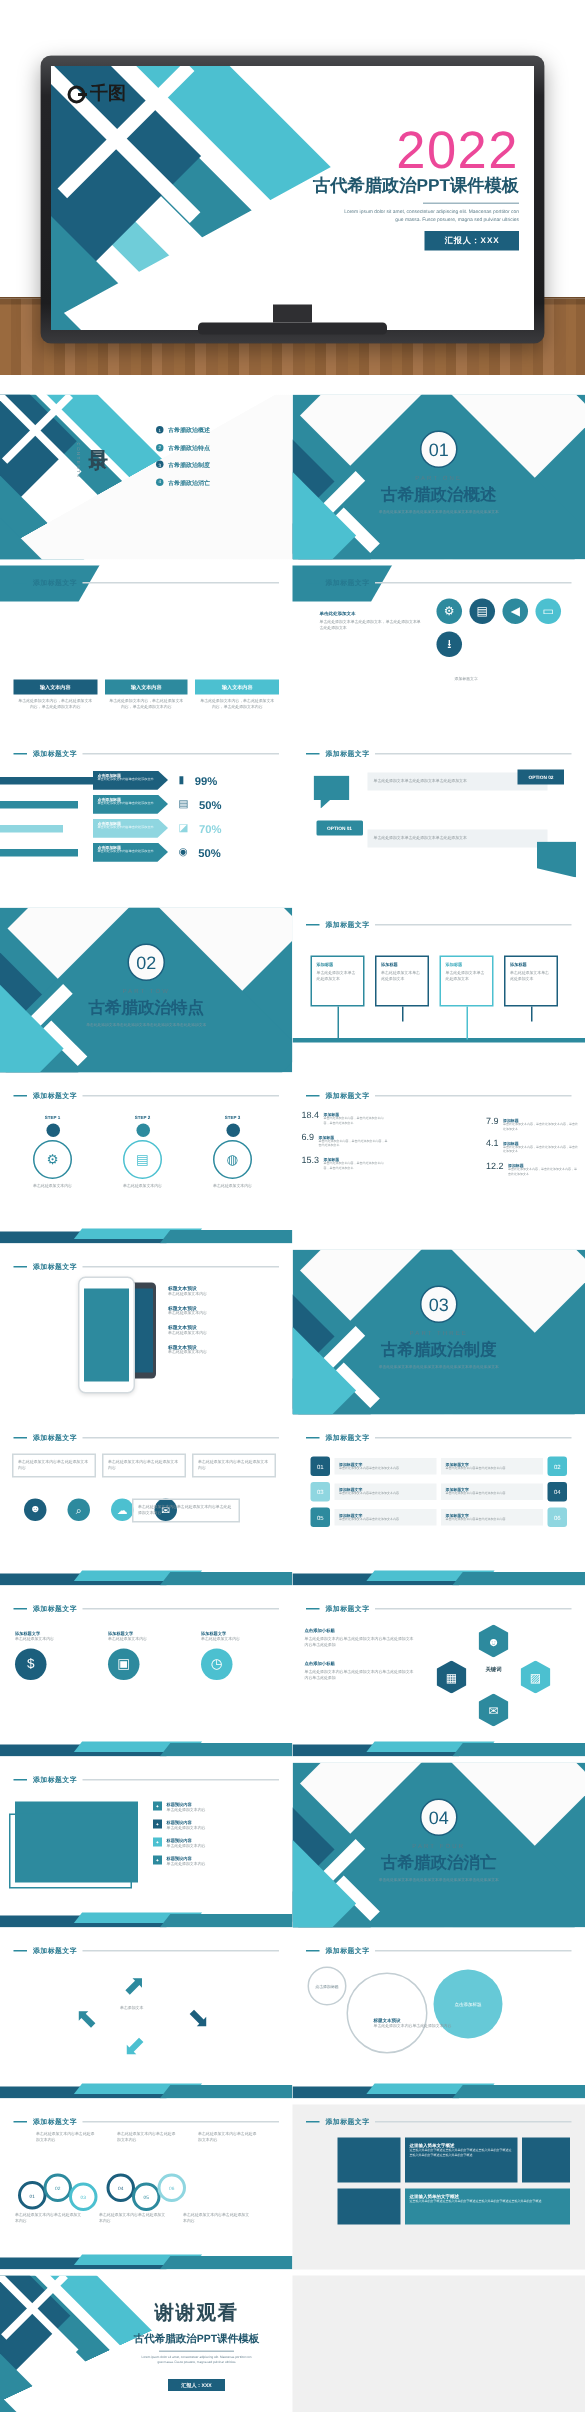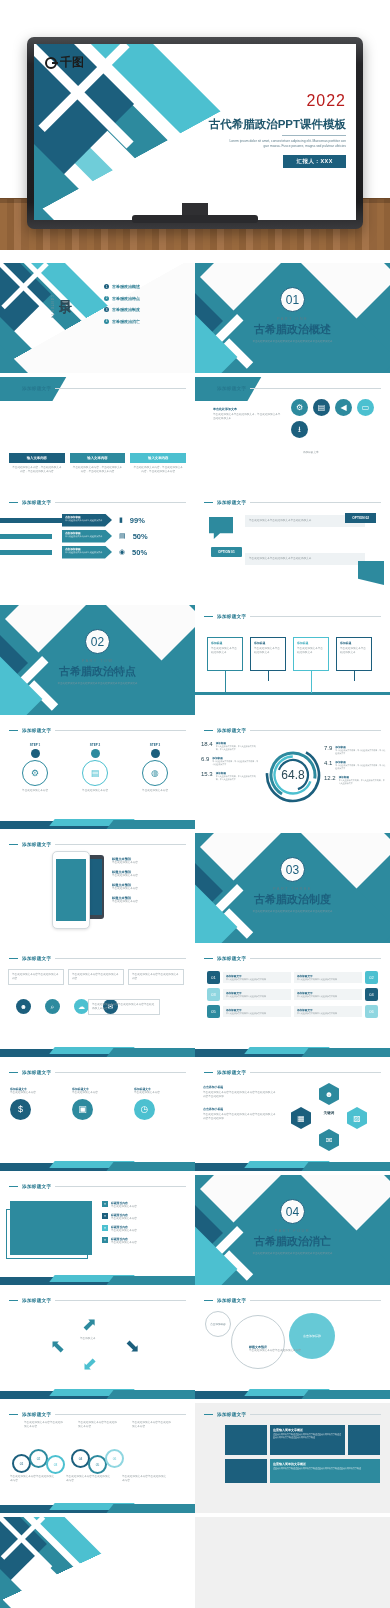--- a/index.html
+++ b/index.html
@@ -78,21 +78,21 @@
         </div>
 
         <div style="position:absolute;left:11px;top:10px;display:flex;align-items:center;gap:3px;">
           <span style="width:12px;height:12px;border:2.4px solid #1b1b1b;border-radius:50%;display:inline-block;position:relative;">
             <span style="position:absolute;right:-3px;top:3px;width:6px;height:2.4px;background:#1b1b1b;"></span>
           </span>
           <span style="font-size:12px;font-weight:bold;color:#1b1b1b;letter-spacing:0;">千图</span>
         </div>
 
         <div style="position:absolute;right:10px;top:44px;text-align:right;width:200px;">
-          <div style="font-size:16px;line-height:26px;color:#b91c1c;font-weight:300;letter-spacing:1px;">2022</div>
+          <div style="font-size:35px;line-height:26px;color:#ec4899;font-weight:300;letter-spacing:1px;">2022</div>
           <div style="font-size:11.5px;line-height:16px;color:#20566c;font-weight:bold;margin-top:2px;">古代希腊政治PPT课件模板</div>
           <div style="height:1px;background:#9fb7c2;width:64px;margin:3px 0 3px auto;"></div>
           <div style="font-size:3.3px;line-height:5px;color:#5d7c89;">Lorem ipsum dolor sit amet, consectetuer adipiscing elit. Maecenas porttitor con</div>
           <div style="font-size:3.3px;line-height:5px;color:#5d7c89;">gue massa. Fusce posuere, magna sed pulvinar ultricies</div>
           <div style="display:inline-block;margin-top:5px;background:#1c5f7d;color:#fff;font-size:5.4px;font-weight:bold;padding:3px 13px;letter-spacing:.6px;">汇报人：XXX</div>
         </div>
       </div>
       <div class="tv-stand tv-neck"></div>
       <div class="tv-stand tv-base"></div>
     </div>
@@ -222,20 +222,29 @@
         <div style="display:flex;align-items:center;height:14px;margin-bottom:2px;">
           <div style="width:52px;height:5px;background:#2d8a9e;"></div>
           <div style="width:50px;height:13px;background:#2d8a9e;clip-path:polygon(0 0,86% 0,100% 50%,86% 100%,0 100%);padding:1.5px 3px;margin-left:10px;">
             <div class="lblw" style="font-size:2.6px;">点击添加标题</div>
             <div class="tinyw" style="font-size:2.1px;">单击此处添加文本内容单击此处添加文本</div>
           </div>
           <span style="margin-left:7px;font-size:7px;color:#1c5f7d;">▤</span>
           <span style="margin-left:7px;font-size:7.5px;color:#1c5f7d;font-weight:bold;">50%</span>
         </div>
         <div style="display:flex;align-items:center;height:14px;margin-bottom:2px;">
+          <div style="width:42px;height:5px;background:#8fd6e0;"></div>
+          <div style="width:50px;height:13px;background:#8fd6e0;clip-path:polygon(0 0,86% 0,100% 50%,86% 100%,0 100%);padding:1.5px 3px;margin-left:20px;">
+            <div class="lblw" style="font-size:2.6px;">点击添加标题</div>
+            <div class="tinyw" style="font-size:2.1px;">单击此处添加文本内容单击此处添加文本</div>
+          </div>
+          <span style="margin-left:7px;font-size:7px;color:#8fd6e0;">◪</span>
+          <span style="margin-left:7px;font-size:7.5px;color:#8fd6e0;font-weight:bold;">70%</span>
+        </div>
+        <div style="display:flex;align-items:center;height:14px;margin-bottom:2px;">
           <div style="width:52px;height:5px;background:#2d8a9e;"></div>
           <div style="width:50px;height:13px;background:#2d8a9e;clip-path:polygon(0 0,86% 0,100% 50%,86% 100%,0 100%);padding:1.5px 3px;margin-left:10px;">
             <div class="lblw" style="font-size:2.6px;">点击添加标题</div>
             <div class="tinyw" style="font-size:2.1px;">单击此处添加文本内容单击此处添加文本</div>
           </div>
           <span style="margin-left:7px;font-size:7px;color:#1c5f7d;">◉</span>
           <span style="margin-left:7px;font-size:7.5px;color:#1c5f7d;font-weight:bold;">50%</span>
         </div>
       </div>
     </div>
@@ -378,29 +387,20 @@
         </div>
         <div style="display:flex;gap:3px;">
           <span style="font-size:6px;color:#2b4a57;">15.3</span>
           <span>
               <span class="lbl" style="font-size:2.6px;display:block;">添加标题</span>
           <span class="tiny" style="font-size:2px;display:block;">单击此处添加文本内容，单击此处添加文本内容，单击此处添加文本</span>
             </span>
         </div>
       </div>
 
-      <div style="position:absolute;left:68px;top:26px;width:60px;height:60px;">
-        <svg viewBox="0 0 60 60" width="60" height="60">
-          <circle cx="30" cy="30" r="26" fill="none" stroke="#1c5f7d" stroke-width="2.6" stroke-dasharray="110 60" transform="rotate(-60 30 30)"></circle>
-          <circle cx="30" cy="30" r="22" fill="none" stroke="#2d8a9e" stroke-width="3" stroke-dasharray="95 44" transform="rotate(120 30 30)"></circle>
-          <circle cx="30" cy="30" r="18.5" fill="none" stroke="#4cc0d0" stroke-width="2.4" stroke-dasharray="80 37" transform="rotate(20 30 30)"></circle>
-          <circle cx="30" cy="30" r="15" fill="none" stroke="#1c5f7d" stroke-width="2.2" stroke-dasharray="60 34" transform="rotate(200 30 30)"></circle>
-        </svg>
-        <div style="position:absolute;left:0;top:0;width:60px;height:60px;display:flex;align-items:center;justify-content:center;font-size:12px;color:#2b4a57;">64.8</div>
-      </div>
 
       <div style="position:absolute;right:4px;top:26px;width:62px;">
         <div style="display:flex;gap:3px;margin-bottom:5px;">
           <span style="font-size:6px;color:#2b4a57;">7.9</span>
           <span>
               <span class="lbl" style="font-size:2.6px;display:block;">添加标题</span>
           <span class="tiny" style="font-size:2px;display:block;">单击此处添加文本内容，单击此处添加文本内容，单击此处添加文本</span>
             </span>
         </div>
         <div style="display:flex;gap:3px;margin-bottom:5px;">
@@ -782,16 +782,24 @@
     <div class="art">
       <div class="bar" style="left:-36px;top:-16px;width:160px;height:22px;background:#4cc0d0;transform:rotate(45deg);"></div>
       <div class="bar" style="left:-56px;top:4px;width:160px;height:17px;background:#2d8a9e;transform:rotate(45deg);"></div>
       <div class="bar" style="left:-4px;top:-24px;width:72px;height:118px;background:#1c5f7d;transform:rotate(45deg);transform-origin:top left;"></div>
       <div class="bar" style="left:-22px;top:30px;width:110px;height:110px;background:#2d8a9e;transform:rotate(45deg);transform-origin:top left;"></div>
       <div class="bar" style="left:-86px;top:-8px;width:160px;height:5px;background:#fff;transform:rotate(45deg);"></div>
       <div class="bar" style="left:-6px;top:18px;width:58px;height:5px;background:#fff;transform:rotate(-45deg);"></div>
       <div class="bar" style="left:0;top:0;width:100%;height:100%;background:linear-gradient(to bottom right, transparent 0 46%, #ffffff 46.2% 100%);"></div>
       <div class="bar" style="left:-48px;top:32px;width:116px;height:116px;background:#2d8a9e;transform:rotate(45deg);transform-origin:top left;"></div>
     </div>
+    <div style="position:absolute;right:9px;top:16px;text-align:center;width:110px;">
+      <div style="font-size:13px;color:#2b4a57;font-weight:bold;letter-spacing:1px;">谢谢观看</div>
+      <div style="font-size:7px;color:#20566c;font-weight:bold;margin-top:3px;">古代希腊政治PPT课件模板</div>
+      <div style="height:1px;background:#aebfc7;width:50px;margin:3px auto;"></div>
+      <div style="font-size:2.1px;line-height:3.4px;color:#6f8896;">Lorem ipsum dolor sit amet, consectetuer adipiscing elit. Maecenas porttitor con</div>
+      <div style="font-size:2.1px;line-height:3.4px;color:#6f8896;">gue massa. Fusce posuere, magna sed pulvinar ultricies</div>
+      <div style="display:inline-block;margin-top:4px;background:#1c5f7d;color:#fff;font-size:3.4px;font-weight:bold;padding:2px 9px;">汇报人：XXX</div>
+    </div>
   </div>
   <div style="position:absolute;left:195px;top:1517px;width:195px;height:91px;background:#f0f0f0;"></div>
 
 </div>
 
 </body></html>

